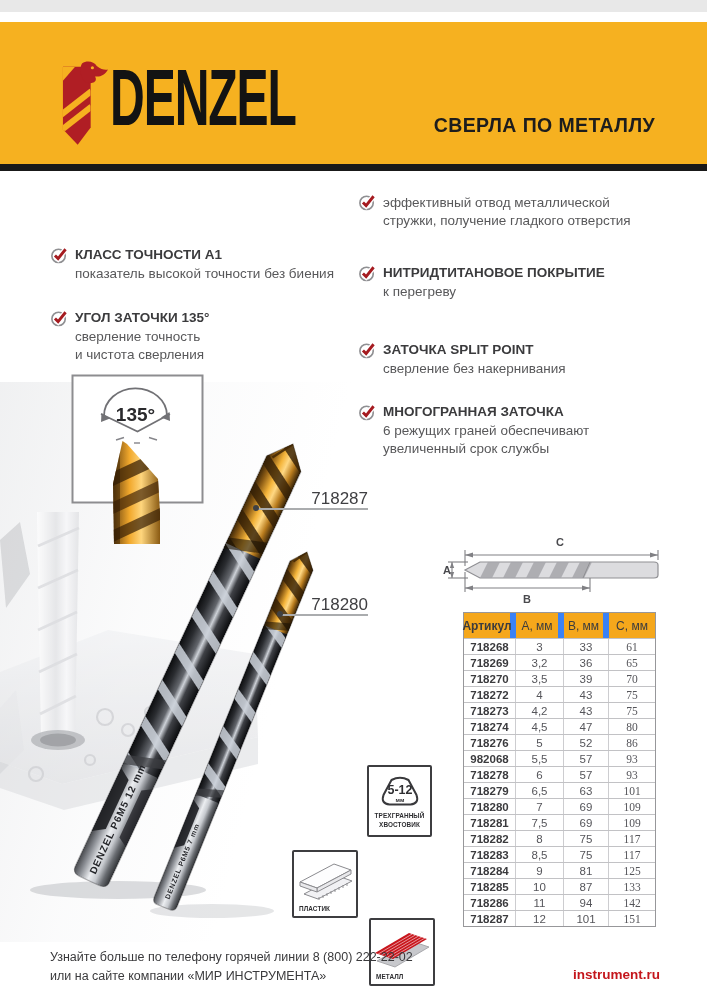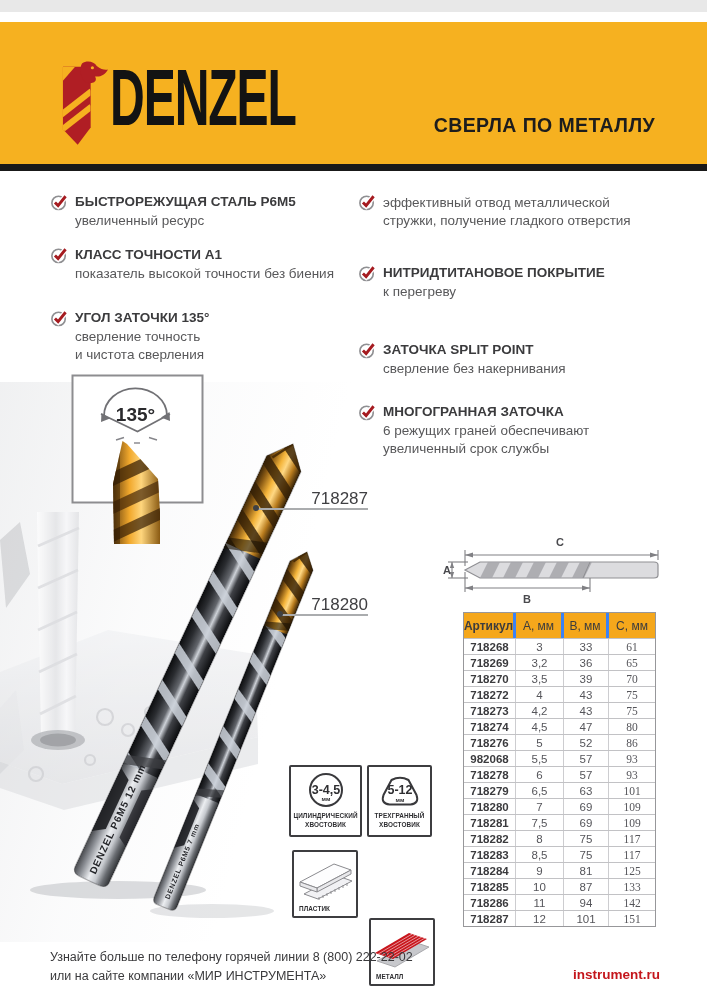--- a/index.html
+++ b/index.html
@@ -22,21 +22,21 @@
   .fsub{font-size:13.5px;color:#58585a;line-height:1.3;white-space:nowrap;}
 
   
   .callout-label{font-size:17px;color:#3f3f42;text-align:right;}
   .callout-line{height:1.5px;background:#aaacae;}
   .callout-dot{width:6px;height:6px;border-radius:50%;background:#3f4144;}
 
   
   .table{left:463px;top:600px;width:193px;border:1.5px solid #97979a;background:#fff;box-sizing:border-box;}
   .thead{height:25px;background:#F5A71B;display:flex;}
-  .th{display:flex;align-items:center;justify-content:center;font-size:12px;color:#3c3c3e;box-sizing:border-box;border-right:3px solid #3b82f6;}
+  .th{display:flex;align-items:center;justify-content:center;font-size:12px;color:#3c3c3e;box-sizing:border-box;border-right:6px solid #3b82f6;}
   .th:last-child{border-right:none;}
   .th.c0{font-weight:bold;}
   .tr{display:flex;height:15px;border-top:1px solid #c2c2c5;}
   .td{display:flex;align-items:center;justify-content:center;font-size:11.5px;color:#55555a;box-sizing:border-box;border-right:1px solid #cdcdd0;}
   .td:last-child{border-right:none;font-family:Liberation Serif, serif;}
   .td.c0{font-weight:bold;color:#3b3b3e;}
   .c0{width:52px;} .c1{width:48px;} .c2{width:45px;} .c3{width:46px;}
 
   
   .badge{background:#fff;border:2px solid #3d3d40;border-radius:2px;box-sizing:border-box;
@@ -118,30 +118,20 @@
       <rect x="-16" y="52" width="64" height="7" fill="#F6B120" transform="rotate(-38 16 56)"></rect>
       <rect x="-16" y="70" width="64" height="7" fill="#F6B120" transform="rotate(-38 16 74)"></rect>
       <polygon points="8,8 22,8 8,24" fill="#F6B120"></polygon>
     </g>
     <path d="M30,4 C36,0 44,2 47,7 C52,11 57,12 60,11 C57,17 51,20 45,19 C47,22 46,25 43,26 C38,28 33,26 31,22 C28,17 27,9 30,4 Z" fill="#B01E24"></path>
     <circle cx="42" cy="9" r="1.8" fill="#F6B120"></circle>
   </svg>
   <div class="abs brand">DENZEL</div>
   <div class="abs tagline">СВЕРЛА ПО МЕТАЛЛУ</div>
 
-  <div class="abs feat" style="left:50px;top:182px;width:300px">
-    <svg class="chk" viewBox="0 0 20 20">
-        <use href="#icon-check"></use>
-      </svg>
-    <div>
-      <div class="ftitle">БЫСТРОРЕЖУЩАЯ СТАЛЬ Р6М5</div>
-      <div class="fsub">увеличенный ресурс</div>
-      <div class="fsub"></div>
-    </div>
-  </div>
   <div class="abs feat" style="left:50px;top:235px;width:300px">
     <svg class="chk" viewBox="0 0 20 20">
         <use href="#icon-check"></use>
       </svg>
     <div>
       <div class="ftitle">КЛАСС ТОЧНОСТИ А1</div>
       <div class="fsub">показатель высокой точности без биения</div>
       <div class="fsub"></div>
     </div>
   </div>
@@ -466,31 +456,20 @@
         </div>
         <div class="tr">
           <div class="td c0">718287</div>
           <div class="td c1">12</div>
           <div class="td c2">101</div>
           <div class="td c3">151</div>
         </div>
       </div>
   </div>
 
-  <div class="abs badge" style="left:289px;top:753px;width:73px;height:72px">
-    <svg width="42" height="38" viewBox="0 0 42 38">
-      <circle cx="21" cy="18" r="16" fill="#fff" stroke="#39393c" stroke-width="2"></circle>
-      <text x="21" y="21.5" text-anchor="middle" font-size="12.5" font-weight="bold" fill="#2e2e31">3-4,5</text>
-      <text x="21" y="29" text-anchor="middle" font-size="6" font-weight="bold" fill="#2e2e31">мм</text>
-    </svg>
-    <div class="badge-label">
-      <div>ЦИЛИНДРИЧЕСКИЙ</div>
-      <div>ХВОСТОВИК</div>
-    </div>
-  </div>
   <div class="abs badge" style="left:367px;top:753px;width:65px;height:72px">
     <svg width="42" height="38" viewBox="0 0 42 38">
       <path d="M12.5,8 Q21,3.5 29.5,8 L37.5,23 Q40.5,31.5 31.5,32.5 L10.5,32.5 Q1.5,31.5 4.5,23 Z" fill="#fff" stroke="#39393c" stroke-width="2"></path>
       <text x="21" y="22" text-anchor="middle" font-size="12.5" font-weight="bold" fill="#2e2e31">5-12</text>
       <text x="21" y="29.5" text-anchor="middle" font-size="6" font-weight="bold" fill="#2e2e31">мм</text>
     </svg>
     <div class="badge-label">
       <div>ТРЕХГРАННЫЙ</div>
       <div>ХВОСТОВИК</div>
     </div>

